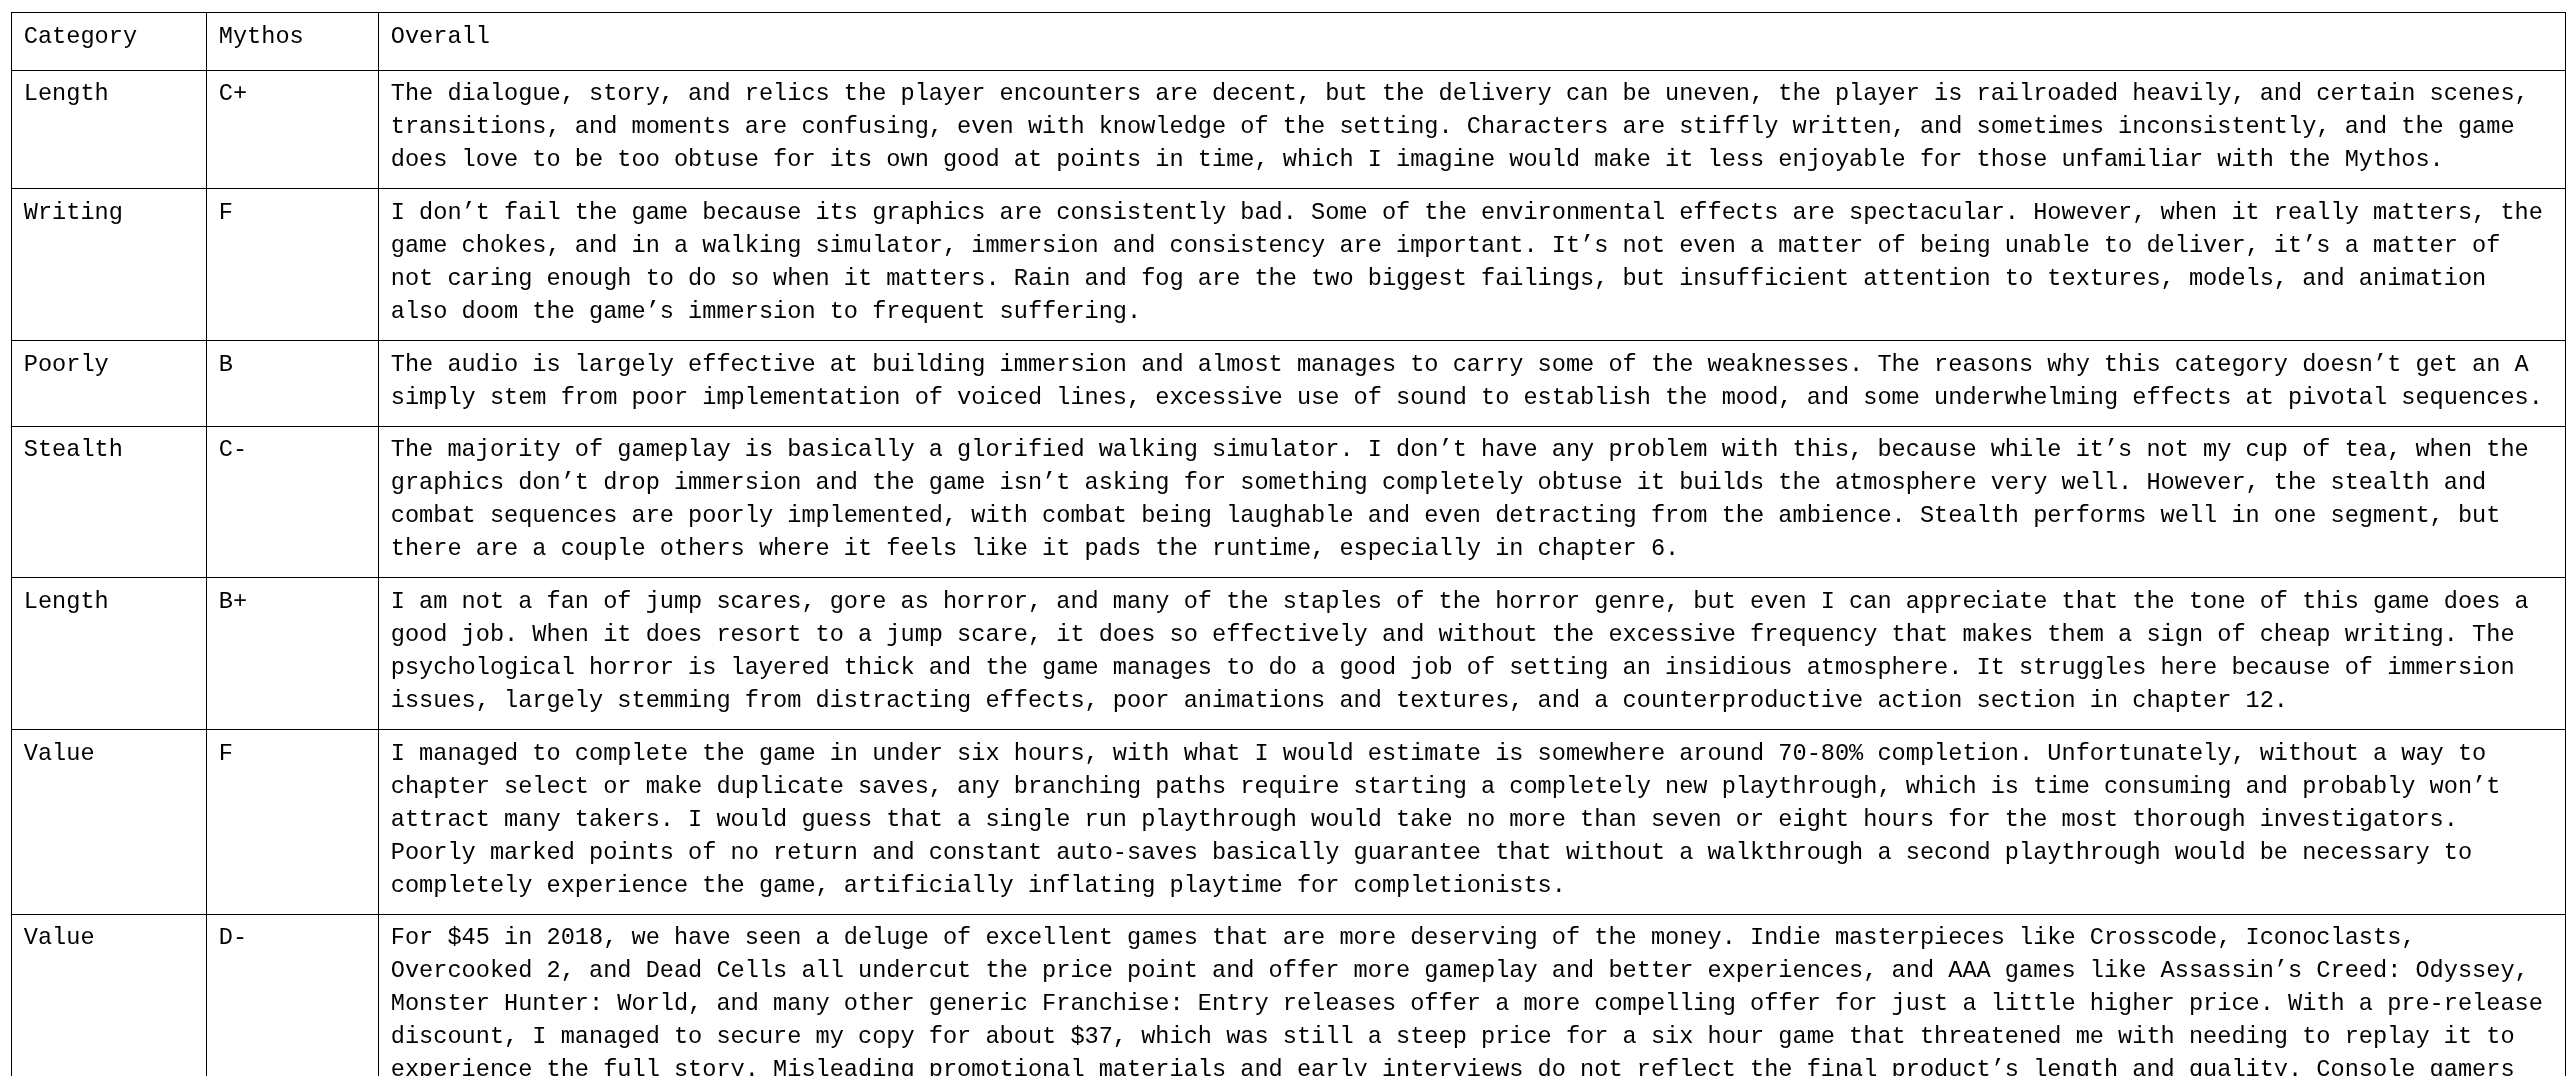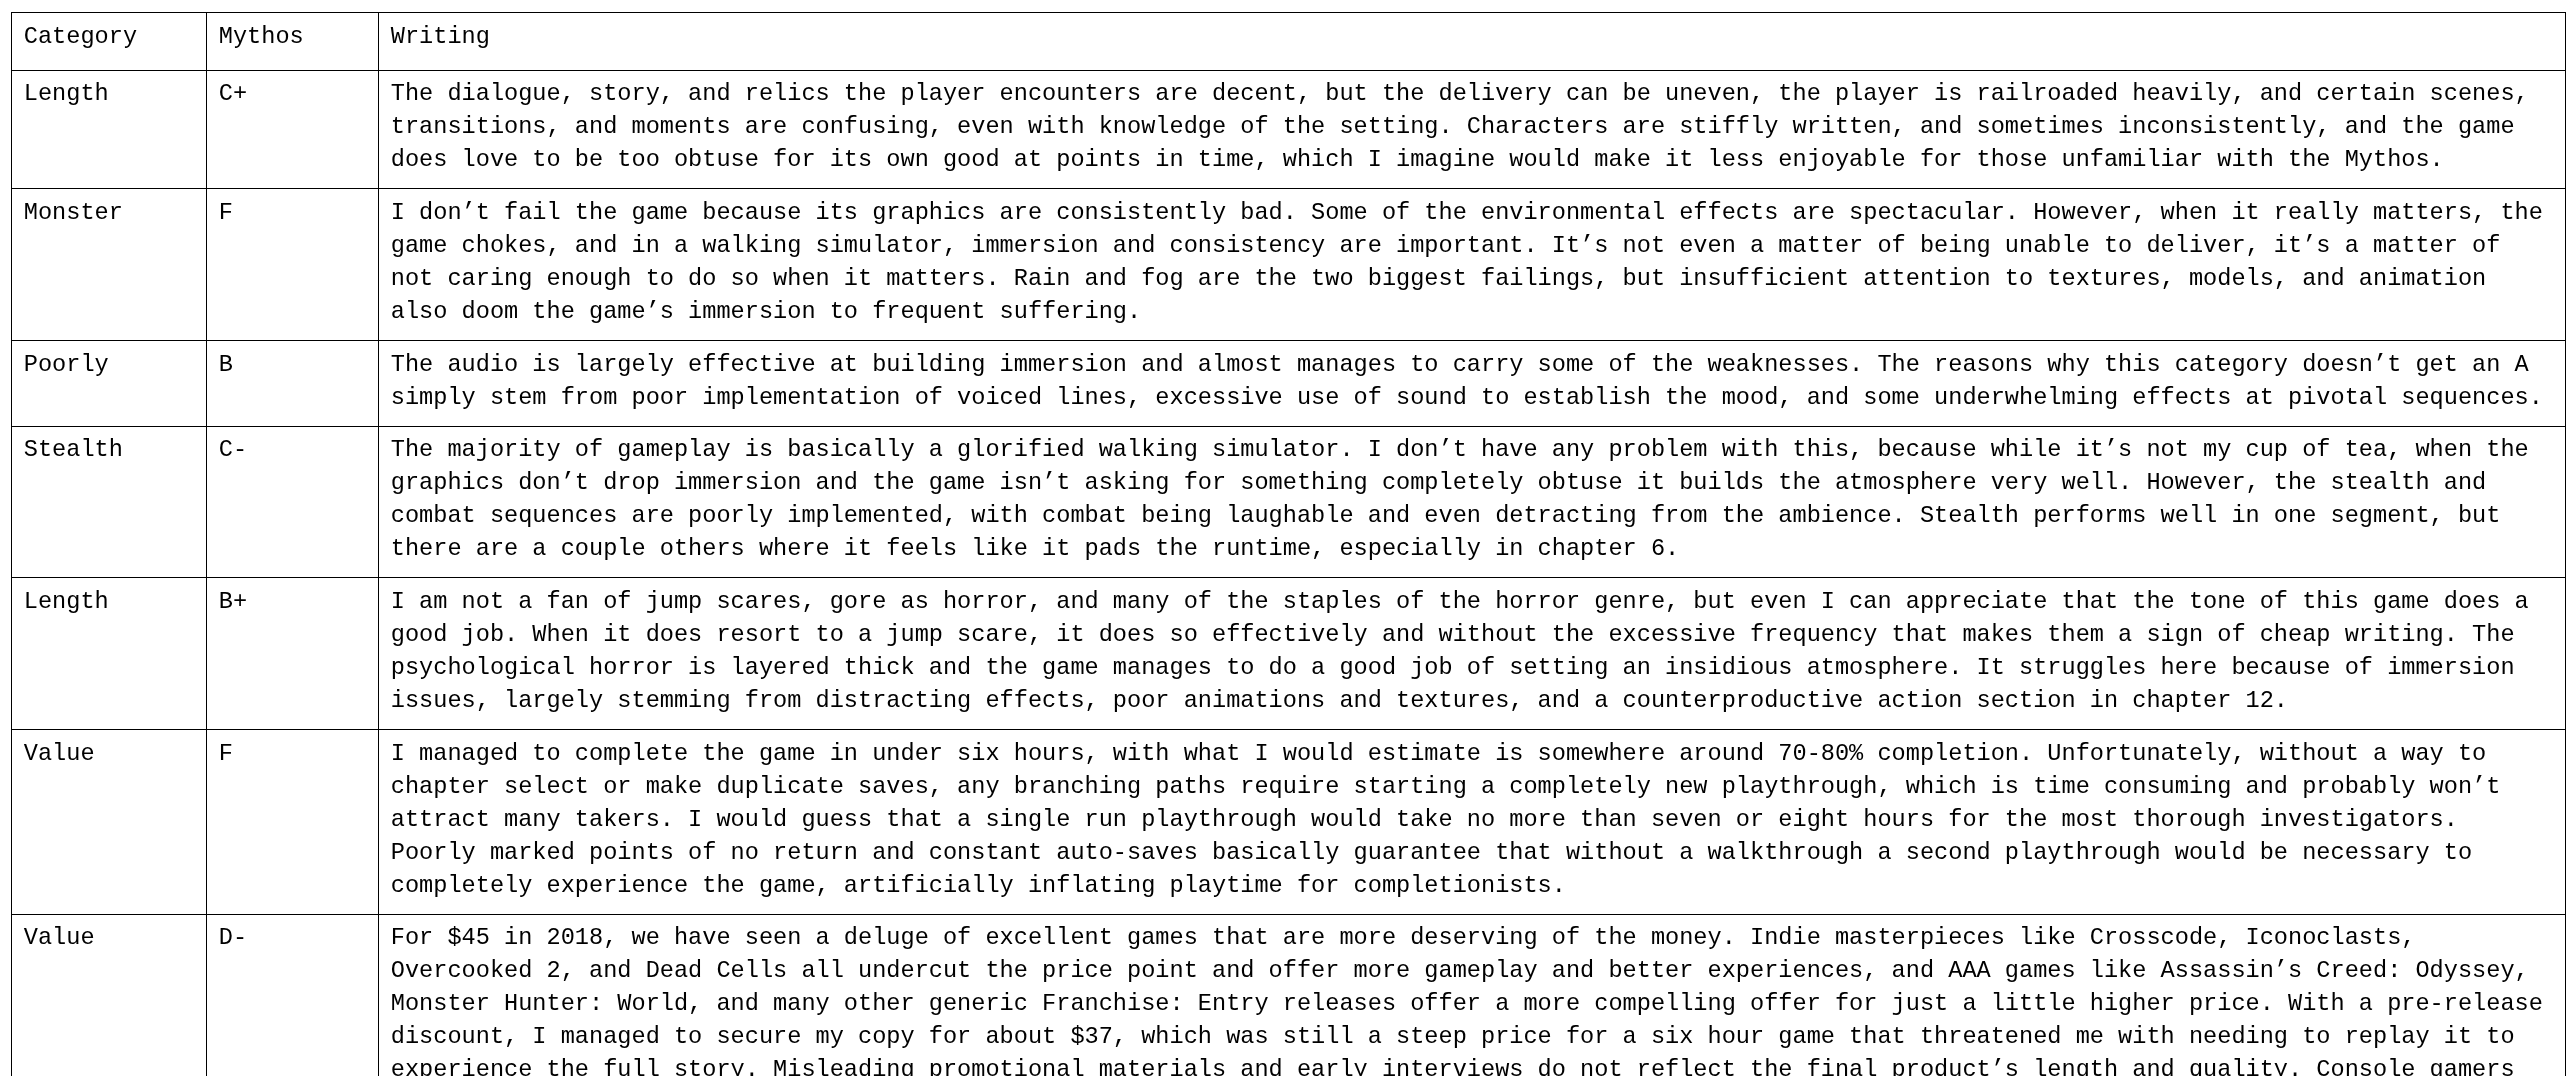--- a/index.html
+++ b/index.html
@@ -56,33 +56,33 @@
   <table class="review-table">
     <colgroup>
       <col class="col-category">
       <col class="col-grade">
       <col class="col-reason">
     </colgroup>
     <thead>
       <tr>
         <th>Category</th>
         <th>Mythos</th>
-        <th>Writing</th>
+        <th>Overall</th>
       </tr>
     </thead>
     <tbody>
 
   <tr>
     <td class="cell-category">Length</td>
     <td class="cell-grade">C+</td>
     <td class="cell-reason">The dialogue, story, and relics the player encounters are decent, but the delivery can be uneven, the player is railroaded heavily, and certain scenes, transitions, and moments are confusing, even with knowledge of the setting. Characters are stiffly written, and sometimes inconsistently, and the game does love to be too obtuse for its own good at points in time, which I imagine would make it less enjoyable for those unfamiliar with the Mythos.</td>
   </tr>
 
   <tr>
-    <td class="cell-category">Monster</td>
+    <td class="cell-category">Writing</td>
     <td class="cell-grade">F</td>
     <td class="cell-reason">I don’t fail the game because its graphics are consistently bad. Some of the environmental effects are spectacular. However, when it really matters, the game chokes, and in a walking simulator, immersion and consistency are important. It’s not even a matter of being unable to deliver, it’s a matter of not caring enough to do so when it matters. Rain and fog are the two biggest failings, but insufficient attention to textures, models, and animation also doom the game’s immersion to frequent suffering.</td>
   </tr>
 
   <tr>
     <td class="cell-category">Poorly</td>
     <td class="cell-grade">B</td>
     <td class="cell-reason">The audio is largely effective at building immersion and almost manages to carry some of the weaknesses. The reasons why this category doesn’t get an A simply stem from poor implementation of voiced lines, excessive use of sound to establish the mood, and some underwhelming effects at pivotal sequences.</td>
   </tr>
 

